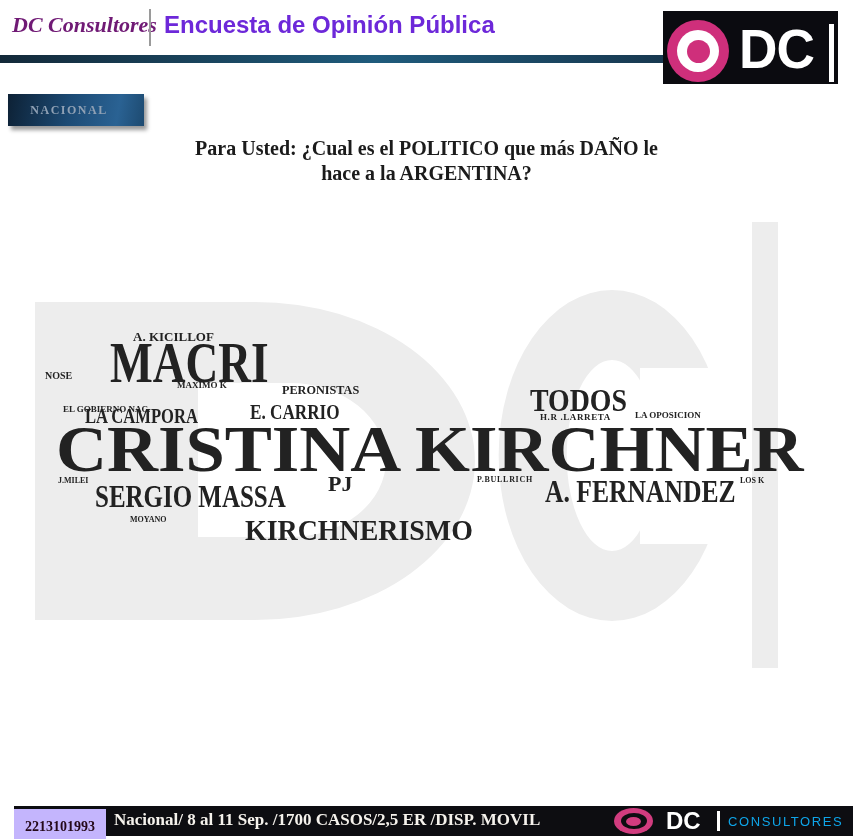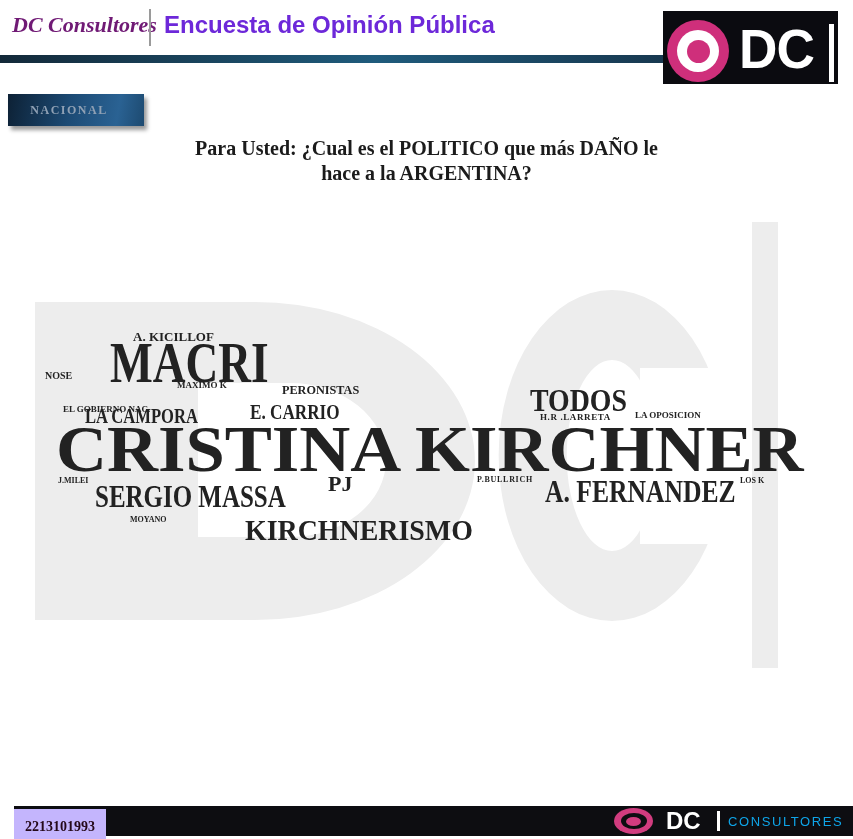--- a/index.html
+++ b/index.html
@@ -112,20 +112,21 @@
   <span style="left:58px;top:477px;font-size:8px;">J.MILEI</span>
   <span style="left:477px;top:476px;font-size:8px;letter-spacing:0.7px;">P.BULLRICH</span>
   <span style="left:740px;top:477px;font-size:8px;">LOS K</span>
   <span style="left:130px;top:516px;font-size:8px;">MOYANO</span>
 </div>
 
 <div class="footer">
   <div class="code-box">
     <span>2213101993</span>
   </div>
+  <div class="footer-info">Nacional/ 8 al 11 Sep. /1700 CASOS/2,5 ER /DISP. MOVIL</div>
   <div class="target">
     <div class="gap">
       <div class="dot"></div>
     </div>
   </div>
   <div class="footer-dc">DC</div>
   <div class="footer-vbar"></div>
   <div class="footer-sub">CONSULTORES</div>
 </div>
 

